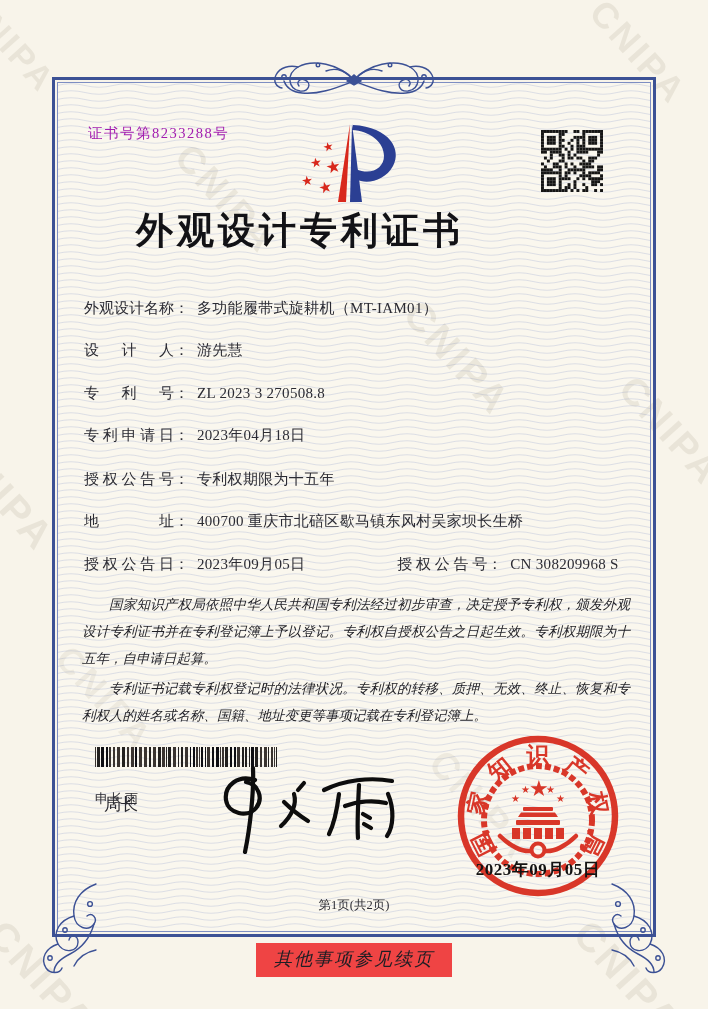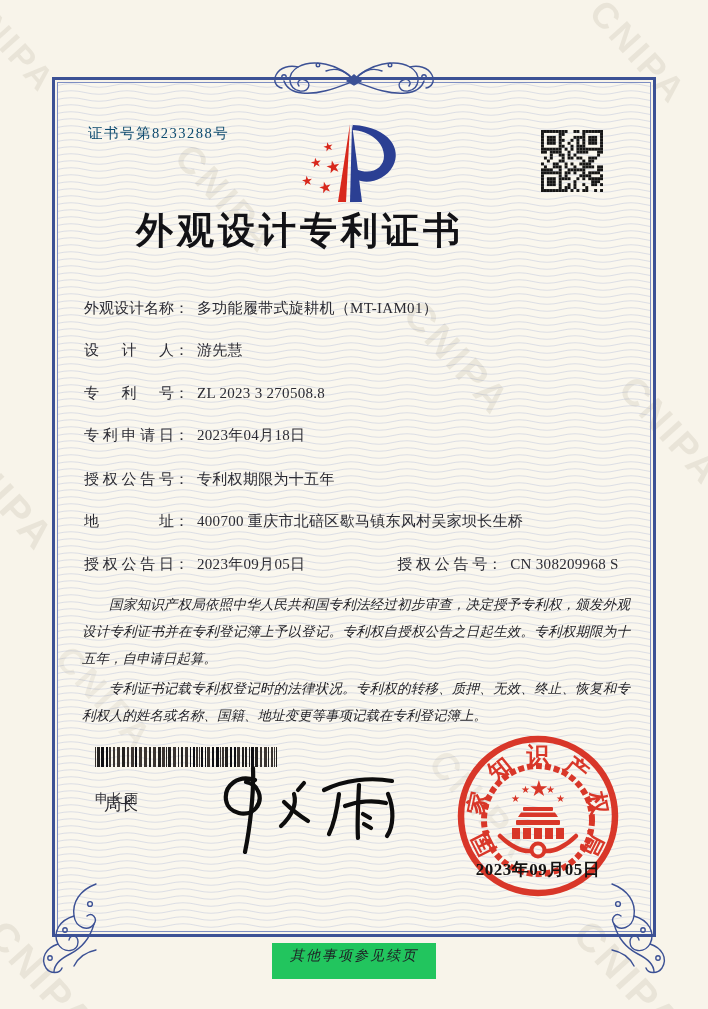--- a/index.html
+++ b/index.html
@@ -25,21 +25,21 @@
   .frame::before{
     content:"";position:absolute;inset:2px;border:1px solid #7e8ec2;
   }
   .waves{position:absolute;left:57px;top:82px;z-index:0;}
   .flourish-top{position:absolute;left:252px;top:55px;z-index:3;}
   .flourish-corner{position:absolute;top:880px;z-index:3;}
   .fc-left{left:32px;}
   .fc-right{left:606px;transform:scaleX(-1);}
   
   .content{position:absolute;inset:0;z-index:4;}
-  .cert-no{position:absolute;left:88px;top:124px;font-size:14.5px;letter-spacing:1.5px;color:#0c4a6e;}
+  .cert-no{position:absolute;left:88px;top:124px;font-size:14.5px;letter-spacing:1.5px;color:#a21caf;}
   .logo{position:absolute;left:296px;top:116px;}
   .qr{position:absolute;left:541px;top:130px;}
   .title{
     position:absolute;left:0;top:206px;width:600px;text-align:center;
     font-size:37px;font-weight:bold;letter-spacing:4px;color:#121216;
   }
   .frow{position:absolute;left:84px;font-size:15px;white-space:nowrap;color:#2b2b33;}
   .flabel{
     display:inline-block;width:90px;vertical-align:top;
     text-align:justify;text-align-last:justify;
@@ -58,22 +58,22 @@
   .signer-name{position:absolute;left:95px;top:790px;font-size:13px;letter-spacing:2px;}
   .signature{position:absolute;left:198px;top:766px;}
   .seal{position:absolute;left:452px;top:730px;z-index:5;}
   .seal-date{
     position:absolute;left:452px;top:858px;width:172px;text-align:center;z-index:6;
     font-size:17px;font-weight:bold;letter-spacing:.5px;color:#131313;
   }
   .page-info{position:absolute;left:0;top:897px;width:708px;text-align:center;font-size:12.5px;color:#2c2c33;}
   .continuation{
     position:absolute;left:50%;top:943px;transform:translateX(-50%);z-index:6;
-    font-size:14px;font-style:italic;letter-spacing:2px;color:#1e1e24;
-    background:#22c55e;padding:4px 18px 14px;white-space:nowrap;
+    font-size:18px;font-style:italic;letter-spacing:2px;color:#1e1e24;
+    background:#ef4444;padding:4px 18px 6px;white-space:nowrap;
   }
 </style>
 </head>
 <body>
 
 <svg class="waves" width="594" height="848">
   <defs>
     <pattern id="wav" width="56" height="7" patternUnits="userSpaceOnUse">
       <path d="M0 3.5 Q14 0 28 3.5 T56 3.5" fill="none" stroke="#bcc4da" stroke-width="0.9" opacity="0.55"></path>
     </pattern>
@@ -530,15 +530,16 @@
         <rect x="93" y="98" width="8" height="11"></rect>
         <rect x="104" y="98" width="8" height="11"></rect>
         <circle cx="86" cy="120" r="6.5" fill="none" stroke="#d7291b" stroke-width="4"></circle>
         <path d="M48 106 C58 116 70 122 79 121" fill="none" stroke="#d7291b" stroke-width="4.5" stroke-linecap="round"></path>
         <path d="M124 106 C114 116 102 122 93 121" fill="none" stroke="#d7291b" stroke-width="4.5" stroke-linecap="round"></path>
       </g>
     </g>
   </svg>
   <div class="seal-date">2023年09月05日</div>
 
+  <div class="page-info">第1页(共2页)</div>
   <div class="continuation">其他事项参见续页</div>
 
 </div>
 
 </body></html>

